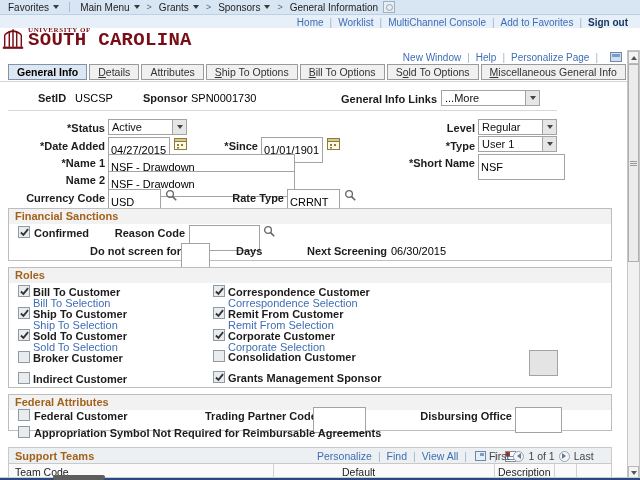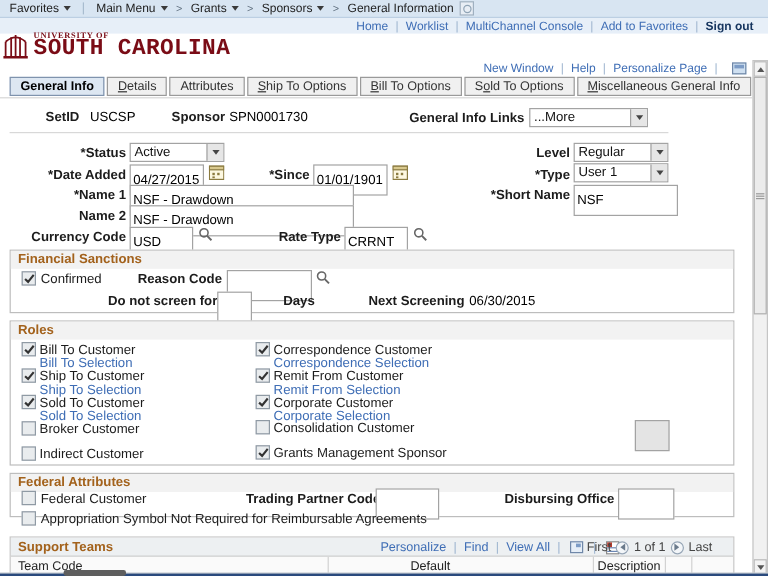--- a/index.html
+++ b/index.html
@@ -56,21 +56,21 @@
 
   
   .box{position:absolute;left:8px;width:604px;border:1px solid #bdbdbd;background:#fff}
   .boxhdr{height:15px;background:#f2f2f2;color:var(--section-orange,#a3621c);font-weight:bold;
           font-size:11px;padding:1px 0 0 6px}
   .cb{position:absolute;width:12px;height:12px;border:1px solid #8f9aa4;background:#e9ecee;
       display:flex;align-items:center;justify-content:center;cursor:pointer}
   .cb .tick{display:none}
   .cb.checked .tick{display:block}
   .cb .tick path{stroke:#333;stroke-width:2;fill:none}
-  .cblbl{position:absolute;font-weight:normal;white-space:nowrap;color:#1c1c1c}
+  .cblbl{position:absolute;font-weight:bold;white-space:nowrap;color:#1c1c1c}
   .rlink{position:absolute;white-space:nowrap}
 
   
   .stwrap{position:absolute;left:8px;top:447px;width:604px;height:33px;border:1px solid #c9c9c9;background:#fbfbfb;overflow:hidden}
   .stbar{position:relative;height:16px;background:#edf0f2;border-bottom:1px solid #c9c9c9}
   .sttitle{position:absolute;left:6px;top:2px;color:var(--section-orange,#a3621c);font-weight:bold}
   .stlinks{position:absolute;left:308px;top:2px;display:flex;align-items:center;font-size:10.5px;white-space:nowrap}
   .stpag{position:absolute;left:480px;top:2px;display:flex;align-items:center;gap:4px;font-size:10.5px;color:#444;white-space:nowrap}
   .pgbtn{width:11px;height:11px;border-radius:50%;border:1px solid #97a6b6;background:#f3f6f9;
          display:inline-flex;align-items:center;justify-content:center;cursor:pointer}

